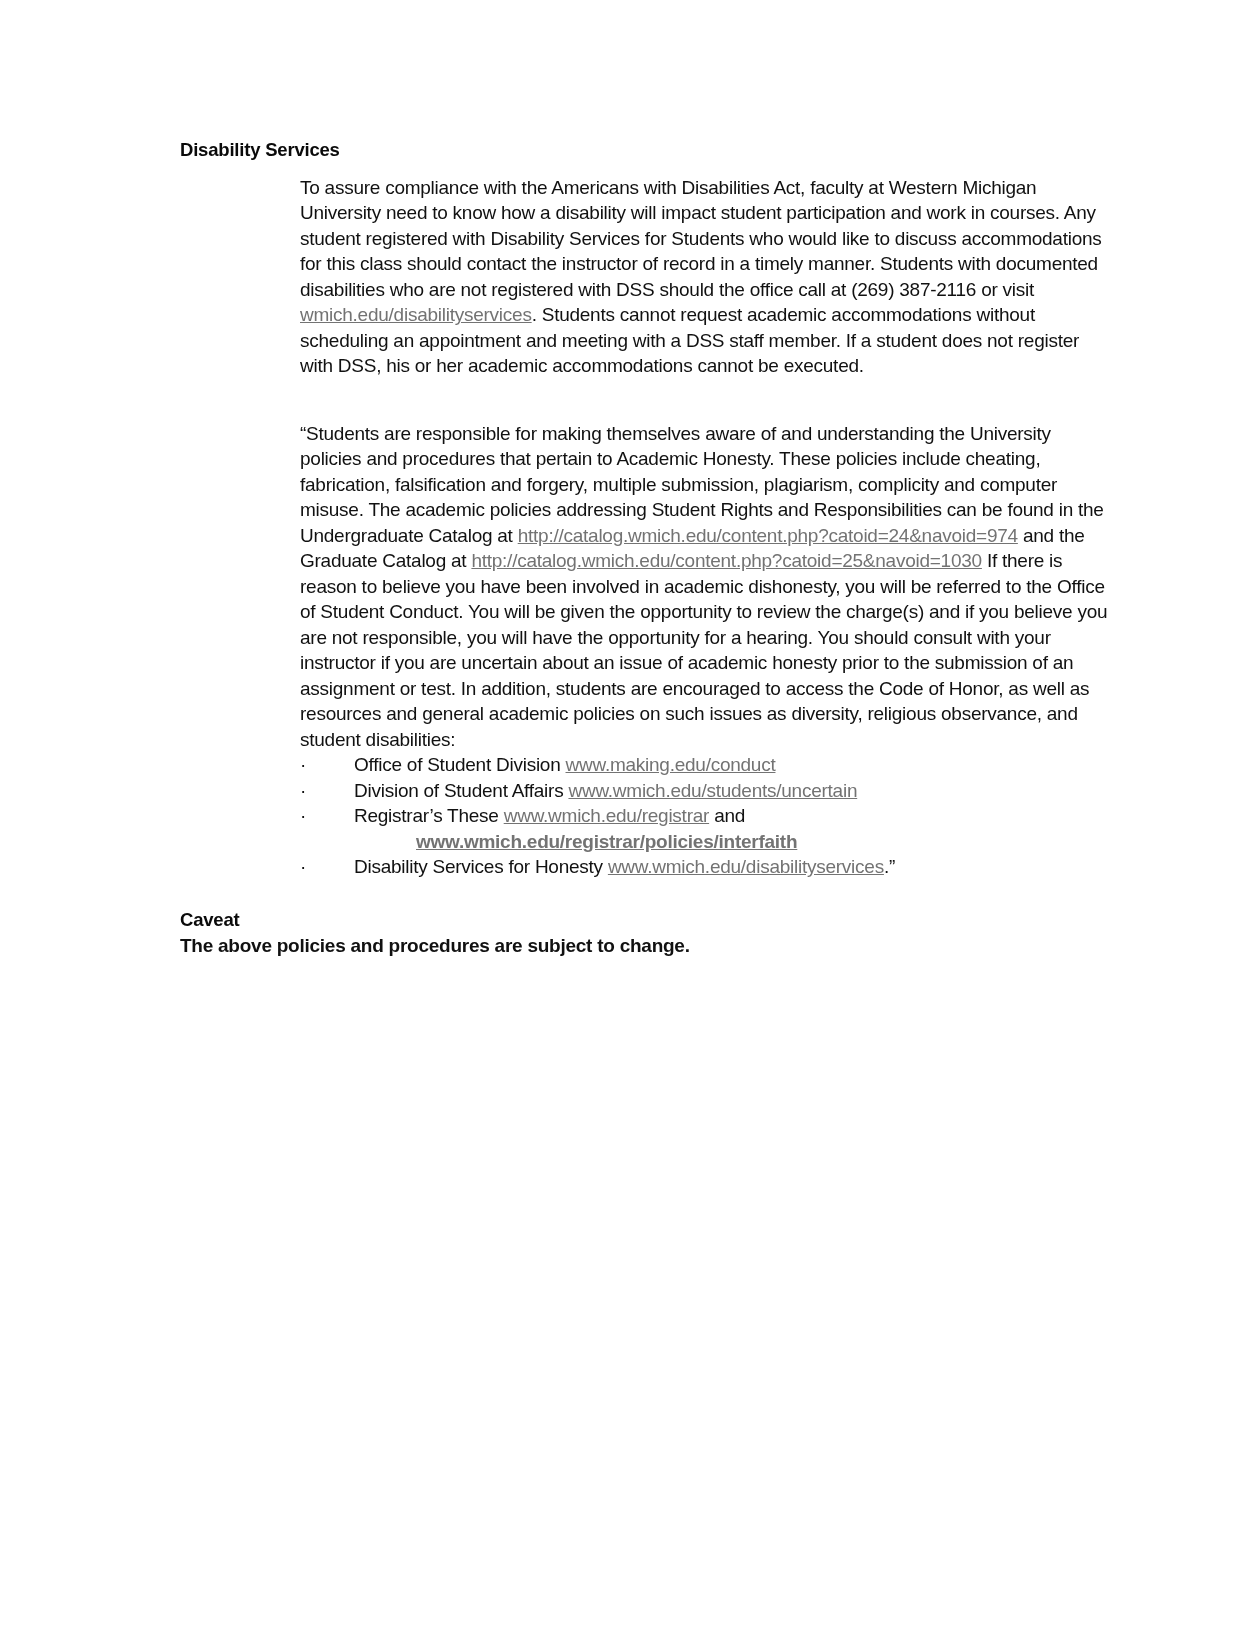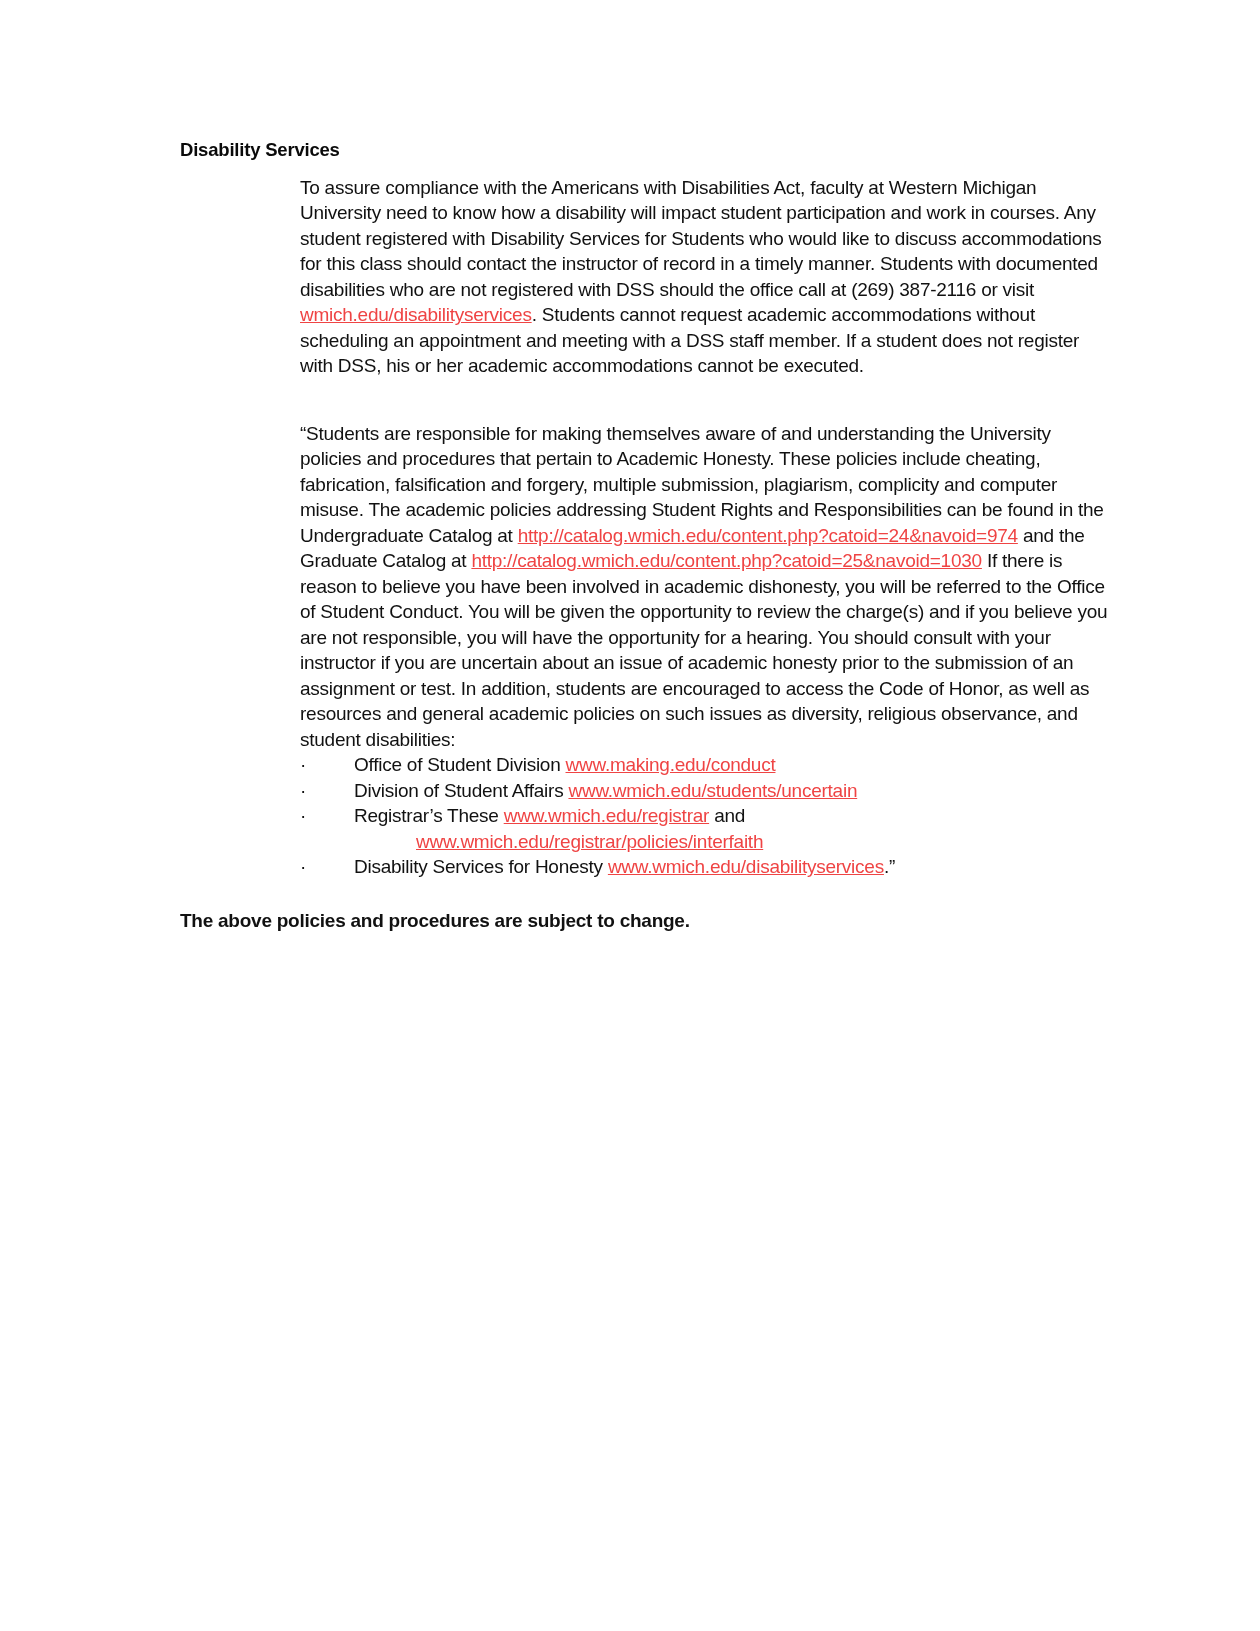--- a/index.html
+++ b/index.html
@@ -50,21 +50,21 @@
     color: #111111;
     text-align: left;
     word-spacing: 0px;
   }
   .gap-after-heading { height: 12px; }
   .gap-section { height: 30px; }
   .gap-caveat { height: 28px; }
 
   
   a.doc-link, .doc-link {
-    color: #ef4444;
+    color: #737373;
     text-decoration: underline;
     text-underline-offset: 1px;
     cursor: pointer;
   }
   
   .bullet-list {
     list-style: none;
     margin: 0;
     padding: 0;
   }
@@ -84,20 +84,21 @@
     font-size: 19px;
     line-height: 25.5px;
     color: #111111;
   }
   .bullet-cont {
     display: block;
     padding-left: 62px;
     font-size: 19px;
     line-height: 25.5px;
     letter-spacing: -0.25px;
+    font-weight: bold;
   }
   
   .flush-block { margin-left: 0; width: 935px; font-weight: bold; }
 </style>
 </head>
 <body>
 
 <div class="page">
   <div class="content">
 
@@ -134,19 +135,20 @@
 
         <li class="bullet-row">
           <span class="bullet-mark">·</span><span>Disability Services for Honesty </span><span class="doc-link">www.wmich.edu/disabilityservices</span><span>.</span><span>”</span>
         </li>
 
       </ul>
     </div>
 
     <div class="gap-caveat"></div>
 
+    <h2 class="section-heading">Caveat</h2>
 
     <div class="flush-block">
       <p class="body-text">The above policies and procedures are subject to change.</p>
     </div>
 
   </div>
 </div>
 
 </body></html>

